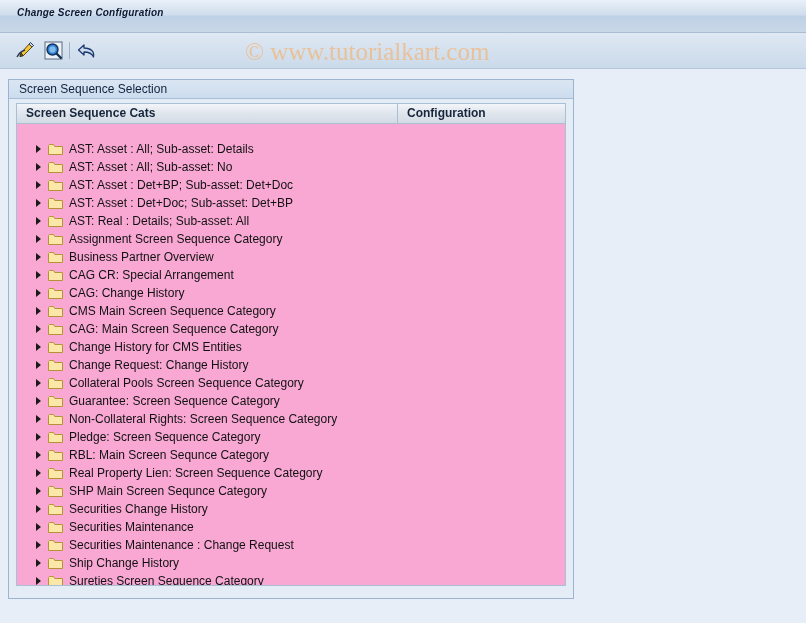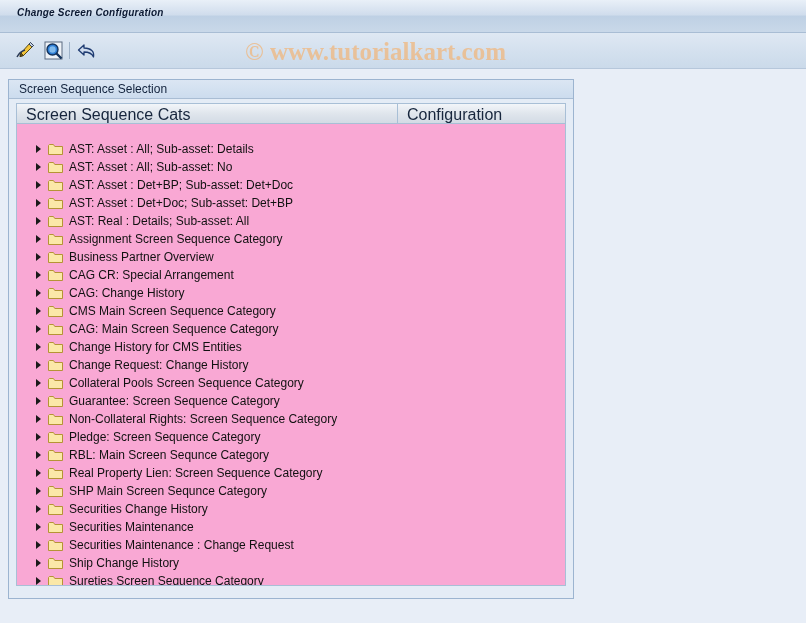--- a/index.html
+++ b/index.html
@@ -58,21 +58,21 @@
     left: 69px; top: 9px;
     width: 1px; height: 17px;
     background: #9fb3c9;
   }
 
   .watermark {
     position: absolute;
     left: 245px; top: 38px;
     font-family: "Liberation Serif", serif;
     font-size: 25px;
-    font-weight: bold;
+    font-weight: normal;
     color: #f0b77e;
     opacity: 0.75;
     white-space: nowrap;
     pointer-events: none;
   }
 
   
   .group-panel {
     position: absolute;
     left: 8px; top: 79px;
@@ -103,27 +103,28 @@
     overflow: hidden;
   }
   .tree-header {
     display: flex;
     height: 20px;
     background: linear-gradient(to bottom, #f2f5f9 0%, #dfe5ec 52%, #d3dbe5 100%);
     border-bottom: 1px solid #a8bfd6;
     box-sizing: border-box;
   }
   .th-cell {
-    font-size: 16px;
+    font-size: 12px;
     color: #17263d;
     padding: 2px 0 0 9px;
     box-sizing: border-box;
     white-space: nowrap;
     overflow: hidden;
     cursor: pointer;
+    font-weight: bold;
   }
   .th-cell.col1 { width: 381px; border-right: 1px solid #a8bfd6; }
   .th-cell.col2 { flex: 1 1 auto; }
 
   .tree-body {
     background: #f9a8d4;
     padding-top: 16px;
   }
   .tree-row {
     display: flex;

